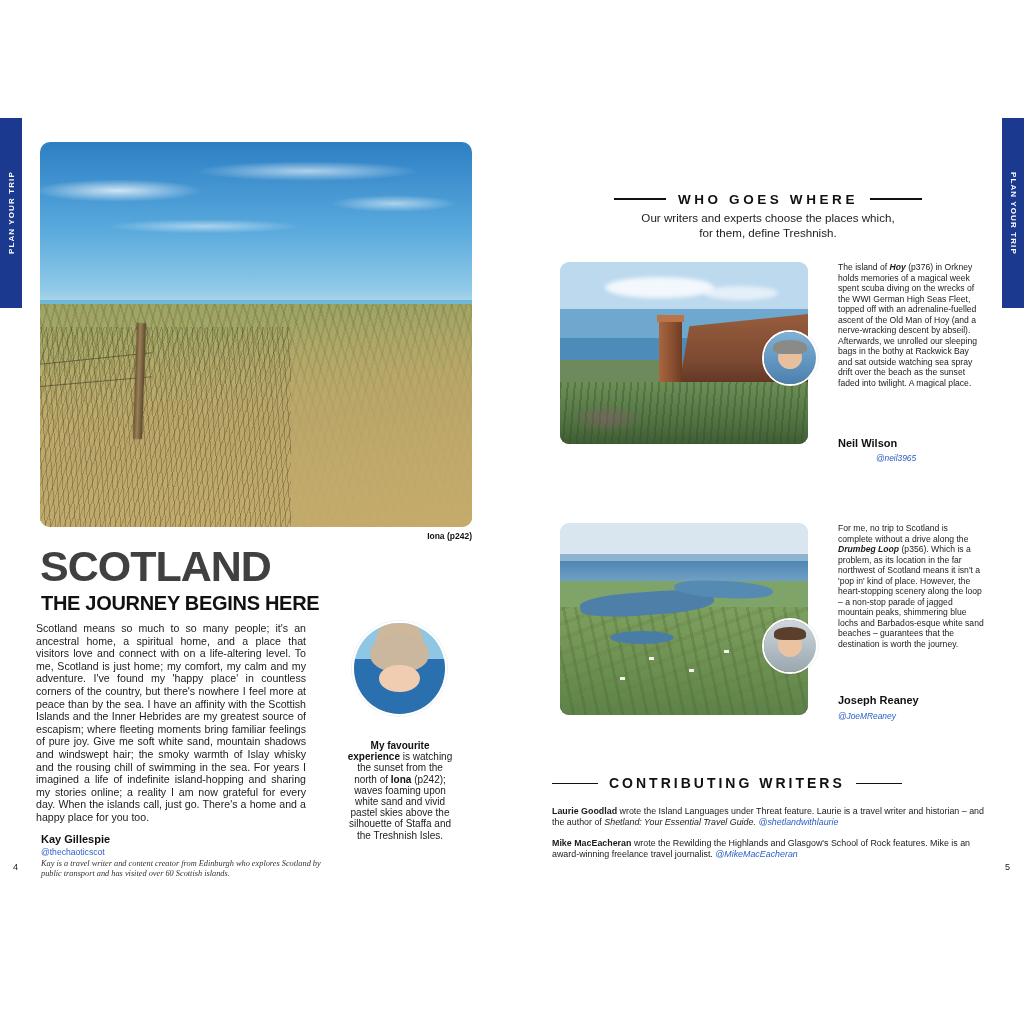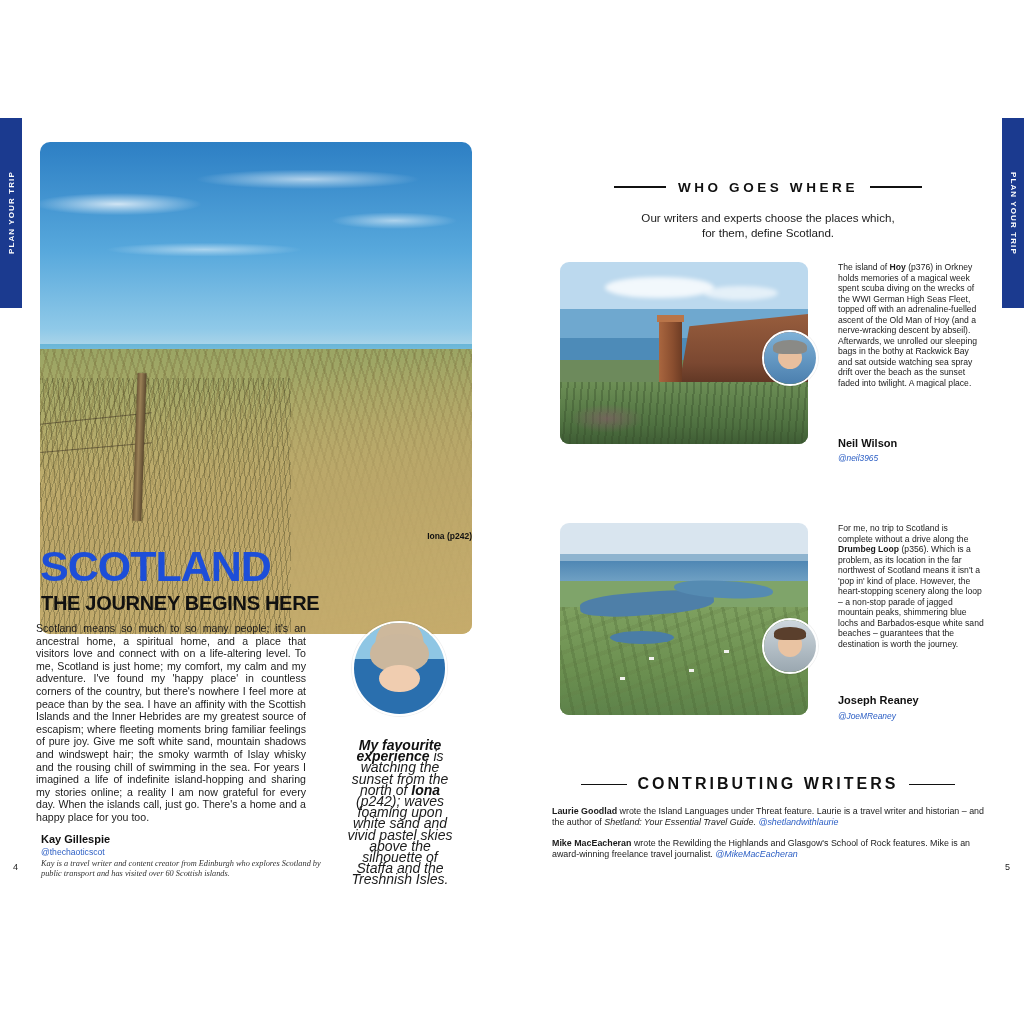--- a/index.html
+++ b/index.html
@@ -29,21 +29,21 @@
     justify-content: center;
     padding: 10px 0;
   }
   .side-tab.left { left: 0; top: 118px; width: 22px; height: 190px; transform: rotate(180deg); }
   .side-tab.right { right: 0; top: 118px; width: 22px; height: 190px; }
 
   
   .page-left { position: absolute; left: 0; top: 0; width: 512px; height: 1024px; }
   .page-right { position: absolute; left: 512px; top: 0; width: 512px; height: 1024px; }
 
-  .hero-wrap { position: absolute; left: 40px; top: 142px; width: 432px; height: 492px; }
+  .hero-wrap { position: absolute; left: 40px; top: 142px; width: 432px; height: 385px; }
   .hero {
     width: 100%; height: 100%;
     border-radius: 10px;
     overflow: hidden;
     position: relative;
     background: linear-gradient(#2d7fc4 0%, #57a8dc 22%, #8fc9e8 38%, #cfe4ea 46%, #a7c0bb 52%, #6e7c53 60%, #b49a52 72%, #c9ad60 84%, #d8c07a 100%);
   }
   .hero .sky-clouds {
     position:absolute; left:0; top:0; right:0; height:42%;
     background:
@@ -105,21 +105,21 @@
     right: 0; top: 389px;
     font-size: 8.5px;
     font-weight: 700;
     color: #111;
   }
 
   .title-main {
     position: absolute; left: 40px; top: 545px;
     font-size: 43px; line-height: 1;
     font-weight: 800; letter-spacing: -1px;
-    color: #1d4ed8;
+    color: #404040;
   }
   .title-sub {
     position: absolute; left: 41px; top: 592px;
     font-size: 20px; font-weight: 800; letter-spacing: -.3px;
     color: #111;
   }
 
   .body-col {
     position: absolute; left: 36px; top: 622px; width: 270px;
     font-family: Liberation Sans, sans-serif;
@@ -165,30 +165,30 @@
   }
   .av-kay-bg::before{
     content:"";
     position:absolute; left:18%; top:12%; width:64%; height:42%;
     border-radius:50% 50% 45% 45%;
     background:#cbb79d;
   }
   .fav-block {
     position: absolute; left: 346px; top: 740px; width: 108px;
     text-align: center;
-    font-size: 14px; line-height: 11.2px; color: #1b1b1b; font-style: italic;
+    font-size: 10px; line-height: 11.2px; color: #1b1b1b;
   }
   .fav-block b { color: #111; }
 
   .pageno-left { position: absolute; left: 13px; top: 862px; font-size: 9px; color: #222; }
   .pageno-right { position: absolute; right: 14px; top: 862px; font-size: 9px; color: #222; }
 
   
   .who-head {
-    position: absolute; left: 552px; top: 180px; width: 432px;
+    position: absolute; left: 552px; top: 192px; width: 432px;
     text-align: center;
     font-size: 13.5px; font-weight: 800; letter-spacing: 3.6px;
     color: #111;
   }
   .who-head .rule { display:inline-block; width:52px; height:1.6px; background:#111; vertical-align:4px; }
   .who-head .rule.l { margin-right: 12px; }
   .who-head .rule.r { margin-left: 12px; }
   .who-sub {
     position: absolute; left: 552px; top: 210px; width: 432px;
     text-align: center;
@@ -251,21 +251,21 @@
     line-height: 10.5px;
     color: #1a1a1a;
     text-align: left;
   }
   .et1 { left: 838px; top: 262px; width: 147px; }
   .et2 { left: 838px; top: 523px; width: 147px; }
   .entry-name { position: absolute; font-size: 11px; font-weight: 700; color: #111; }
   .en1 { left: 838px; top: 437px; }
   .en2 { left: 838px; top: 694px; }
   .entry-handle { position: absolute; font-size: 8.4px; font-style: italic; color: #2b5ec4; }
-  .eh1 { left: 838px; top: 453px; }
+  .eh1 { left: 876px; top: 453px; }
   .eh2 { left: 838px; top: 711px; }
   .entry-bio {
     position: absolute; width: 150px;
     font-family: "Liberation Serif", serif;
     font-size: 8.2px; line-height: 9.6px; font-style: italic; color: #333;
   }
   .eb1 { left: 838px; top: 466px; }
   .eb2 { left: 838px; top: 724px; }
 
   .avatar-neil { left: 762px; top: 330px; width: 56px; height: 56px; }
@@ -280,37 +280,36 @@
   .av-joseph {
     width:100%;height:100%;
     background: linear-gradient(#cfd8de, #9aa7b0);
     position:relative;
   }
   .av-joseph::before { content:""; position:absolute; left:26%; top:24%; width:48%; height:48%; border-radius:50%; background:#e9c3a2; }
   .av-joseph::after { content:""; position:absolute; left:20%; top:14%; width:60%; height:24%; border-radius:50% 50% 30% 30%; background:#5a3f2c; }
 
   .contrib-head {
     position: absolute; left: 552px; top: 775px; width: 432px;
-    text-align: center;
-    font-size: 16px; font-weight: 800; letter-spacing: 3px; color: #111;
+    font-size: 14px; font-weight: 800; letter-spacing: 3px; color: #111;
   }
   .contrib-head .rule { display:inline-block; width:46px; height:1.4px; background:#111; vertical-align:4px; }
   .contrib-head .rule.l { margin-right: 11px; }
   .contrib-head .rule.r { margin-left: 11px; }
 
   .contrib-item {
     position: absolute; width: 432px; left: 552px;
     font-size: 8.9px; line-height: 11px; color: #1a1a1a;
   }
   .ci1 { top: 806px; }
   .ci2 { top: 838px; }
   .contrib-item b { font-weight: 700; }
   .contrib-item i { font-style: italic; }
   .handle { color: #2b5ec4; font-style: italic; }
-  .bold { font-weight: 700; }
+  .bold { font-weight: 700; font-style: italic; }
 </style>
 </head>
 <body>
 
 <div class="spread">
 
   <div class="side-tab left">
     <span>PLAN YOUR TRIP</span>
   </div>
   <div class="side-tab right">
@@ -353,21 +352,21 @@
 
     <div class="pageno-left">4</div>
   </div>
 
   <div class="page-right"></div>
 
   <div class="who-head">
     <span class="rule l"></span><span>WHO GOES WHERE</span><span class="rule r"></span>
   </div>
   <div class="who-sub" style="white-space:pre-line;">Our writers and experts choose the places which,
-for them, define Scotland.</div>
+for them, define Treshnish.</div>
 
   <div class="entry-photo ep1">
     <div class="hoy">
       <div class="cloud"></div>
       <div class="cloud2"></div>
       <div class="cliff"></div>
       <div class="stack"></div>
       <div class="stack-top"></div>
       <div class="fore"></div>
       <div class="heath"></div>

